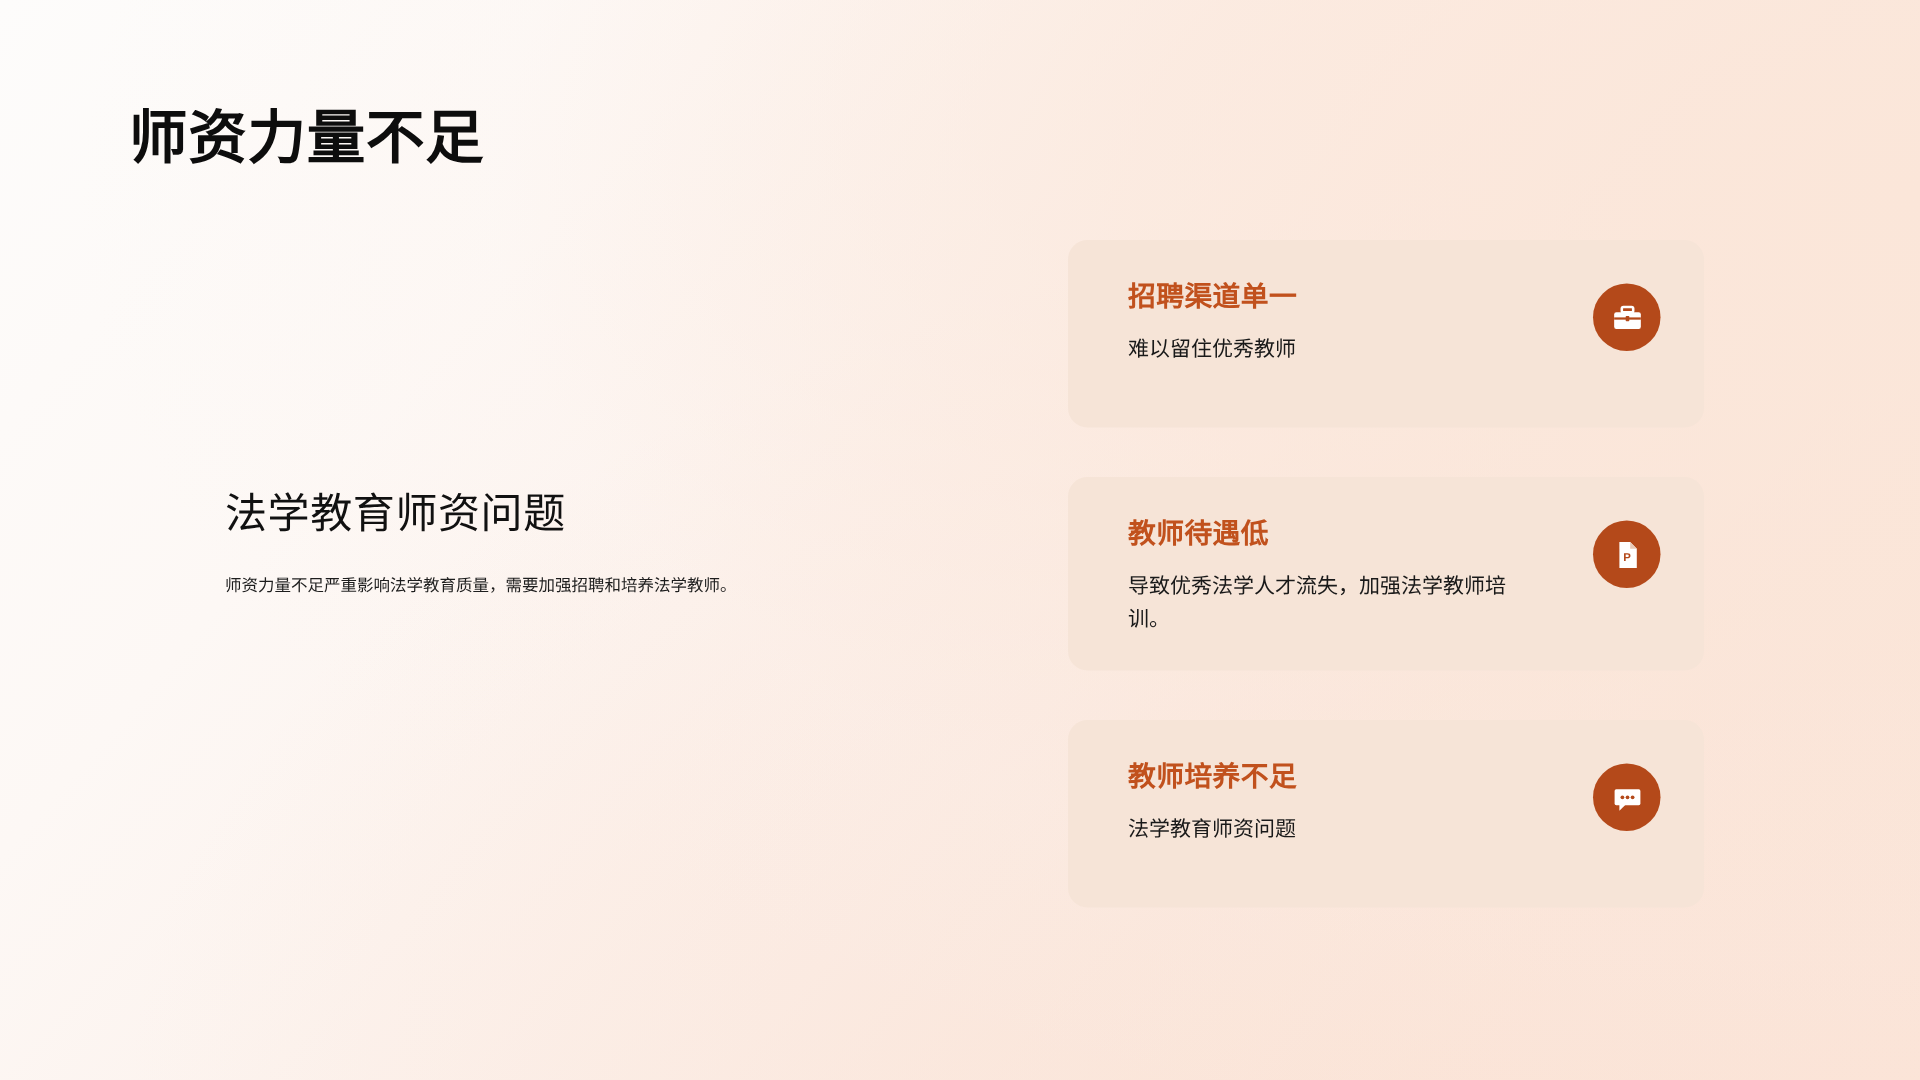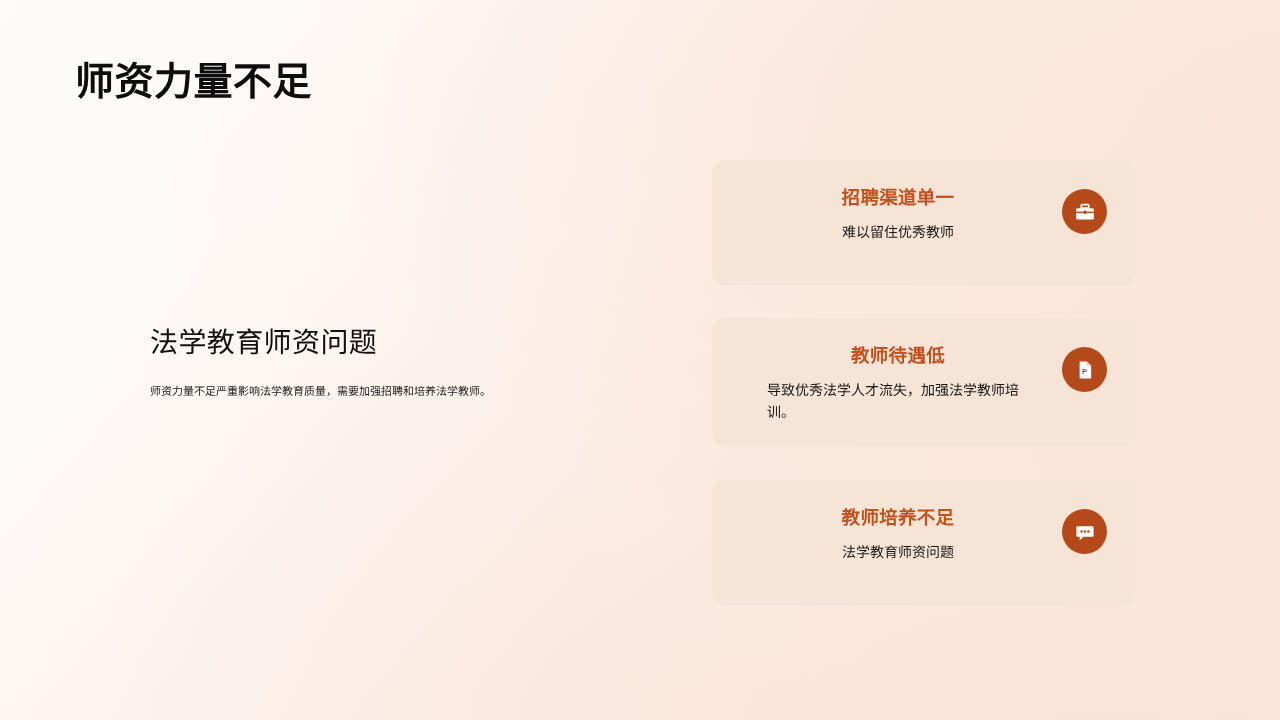--- a/index.html
+++ b/index.html
@@ -24,21 +24,21 @@
       radial-gradient(135% 120% at 104% 100%, #fbe3d6 0%, rgba(251,227,214,0.55) 32%, rgba(255,255,255,0) 72%),
       linear-gradient(131deg, #fdfcfb 0%, #fdf8f5 26%, #fbeee7 58%, #fae6da 82%, #f9e2d5 100%);
     overflow: hidden;
   }
 
   
   .page-title {
     position: absolute;
     left: 75px;
     top: 57px;
-    margin: 0;
+    margin: 11px;
     font-size: 39px;
     line-height: 50px;
     font-weight: 700;
     letter-spacing: 0.5px;
     color: #0d0d0d;
     white-space: nowrap;
   }
 
   
   .left-col {
@@ -77,21 +77,20 @@
     position: relative;
     box-sizing: border-box;
     width: 424px;
     min-height: 125px;
     border-radius: 13px;
     background: #f6e4d7;
     padding: 26px 92px 24px 40px;
     display: flex;
     flex-direction: column;
     justify-content: flex-start;
-    align-items: center;
   }
   .card.tall { min-height: 125px; }
 
   .card-title {
     margin: 0 0 11px 0;
     font-size: 18.5px;
     line-height: 24px;
     font-weight: 700;
     letter-spacing: 0.3px;
     color: #c1511d;

